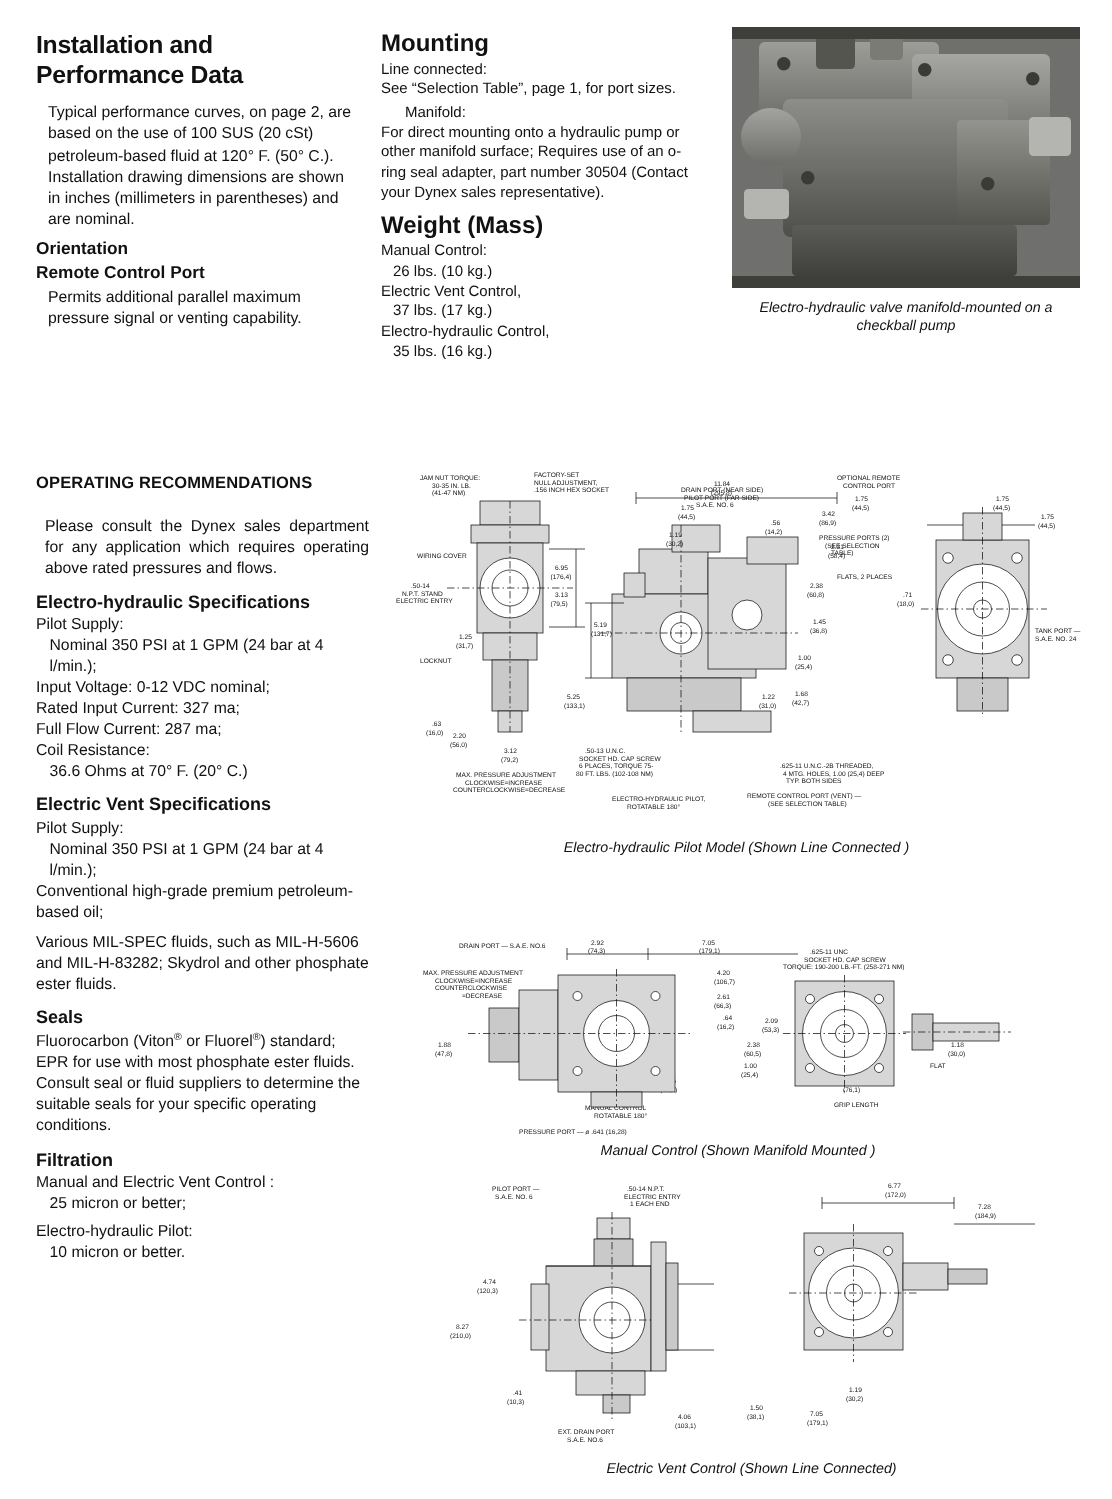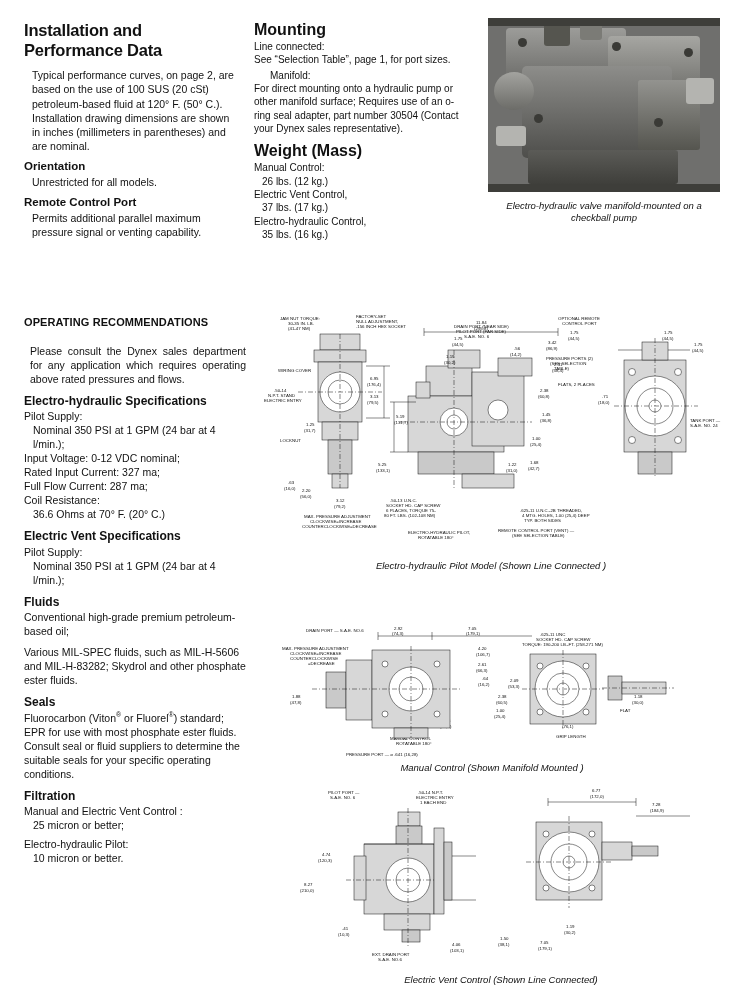--- a/index.html
+++ b/index.html
@@ -112,36 +112,35 @@
 </head>
 <body>
 
 <div class="page">
 
   <div class="col-left">
     <h1 class="title">Installation and Performance Data</h1>
     <p class="body-text body-indent">Typical performance curves, on page 2, are based on the use of 100 SUS (20 cSt) petroleum-based fluid at 120° F. (50° C.). Installation drawing dimensions are shown in inches (millimeters in parentheses) and are nominal.</p>
 
     <h2 class="sub">Orientation</h2>
-    <p class="body-text body-indent">Unrestricted for all models.</p>
 
     <h2 class="sub">Remote Control Port</h2>
     <p class="body-text body-indent">Permits additional parallel maximum pressure signal or venting capability.</p>
   </div>
 
   <div class="col-mid">
     <h2 class="sub-mid">Mounting</h2>
     <div class="mid-line">Line connected:</div>
     <div class="mid-line">See “Selection Table”, page 1, for port sizes.</div>
     <div class="mid-line" style="margin-top:2px;margin-left:16px;">Manifold:</div>
     <div class="mid-line">For direct mounting onto a hydraulic pump or other manifold surface; Requires use of an o-ring seal adapter, part number 30504 (Contact your Dynex sales representative).</div>
 
     <h2 class="sub-mid" style="margin-top:6px;">Weight (Mass)</h2>
     <div class="mid-line">Manual Control:</div>
-    <div class="mid-line ind">26 lbs. (12 kg.)</div>
+    <div class="mid-line ind">26 lbs. (10 kg.)</div>
     <div class="mid-line">Electric Vent Control,</div>
     <div class="mid-line ind">37 lbs. (17 kg.)</div>
     <div class="mid-line">Electro-hydraulic Control,</div>
     <div class="mid-line ind">35 lbs. (16 kg.)</div>
   </div>
 
   <div class="photo-wrap">
     <div class="photo">
       <div class="ph p1"></div>
       <div class="ph p3"></div>
@@ -174,21 +173,20 @@
     <div class="ln">Input Voltage:  0-12 VDC nominal;</div>
     <div class="ln">Rated Input Current:  327 ma;</div>
     <div class="ln">Full Flow Current:   287 ma;</div>
     <div class="ln">Coil Resistance:</div>
     <div class="ln-ind">36.6 Ohms at 70° F. (20° C.)</div>
 
     <div class="spec-h2">Electric Vent Specifications</div>
     <div class="ln">Pilot Supply:</div>
     <div class="ln-ind">Nominal 350 PSI at 1 GPM (24 bar at 4 l/min.);</div>
 
-    <div class="spec-h2">Fluids</div>
     <div class="ln">Conventional high-grade premium petroleum-based oil;</div>
     <div class="ln" style="margin-top:6px;">Various MIL-SPEC fluids, such as MIL-H-5606 and MIL-H-83282; Skydrol and other phosphate ester fluids.</div>
 
     <div class="spec-h2">Seals</div>
     <div class="ln">Fluorocarbon (Viton<sup>®</sup> or Fluorel<sup>®</sup>) standard; EPR for use with most phosphate ester fluids. Consult seal or fluid suppliers to determine the suitable seals for your specific operating conditions.</div>
 
     <div class="spec-h2">Filtration</div>
     <div class="ln">Manual and Electric Vent Control :</div>
     <div class="ln-ind">25 micron or better;</div>
     <div class="ln" style="margin-top:5px;">Electro-hydraulic Pilot:</div>

